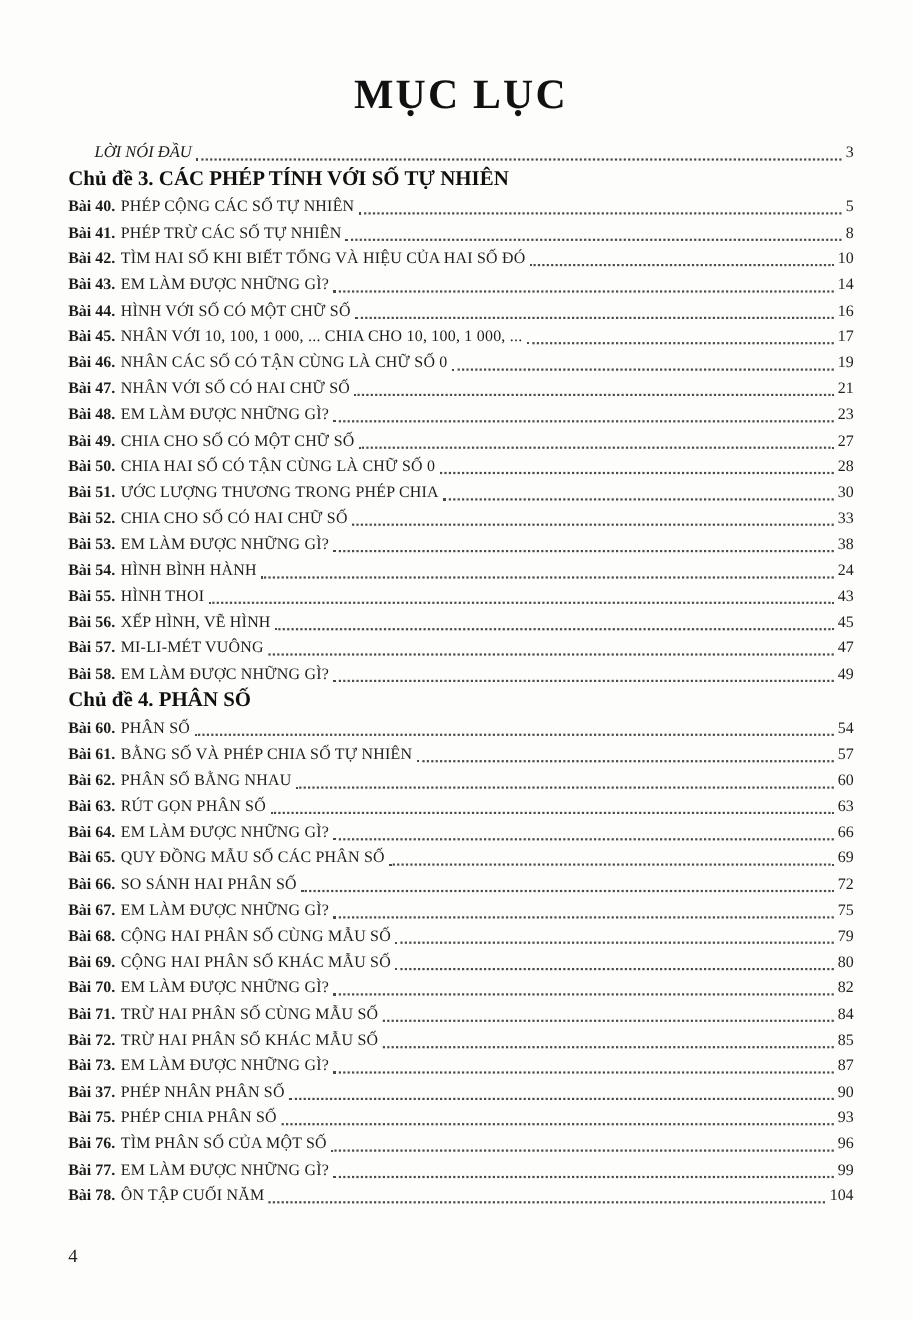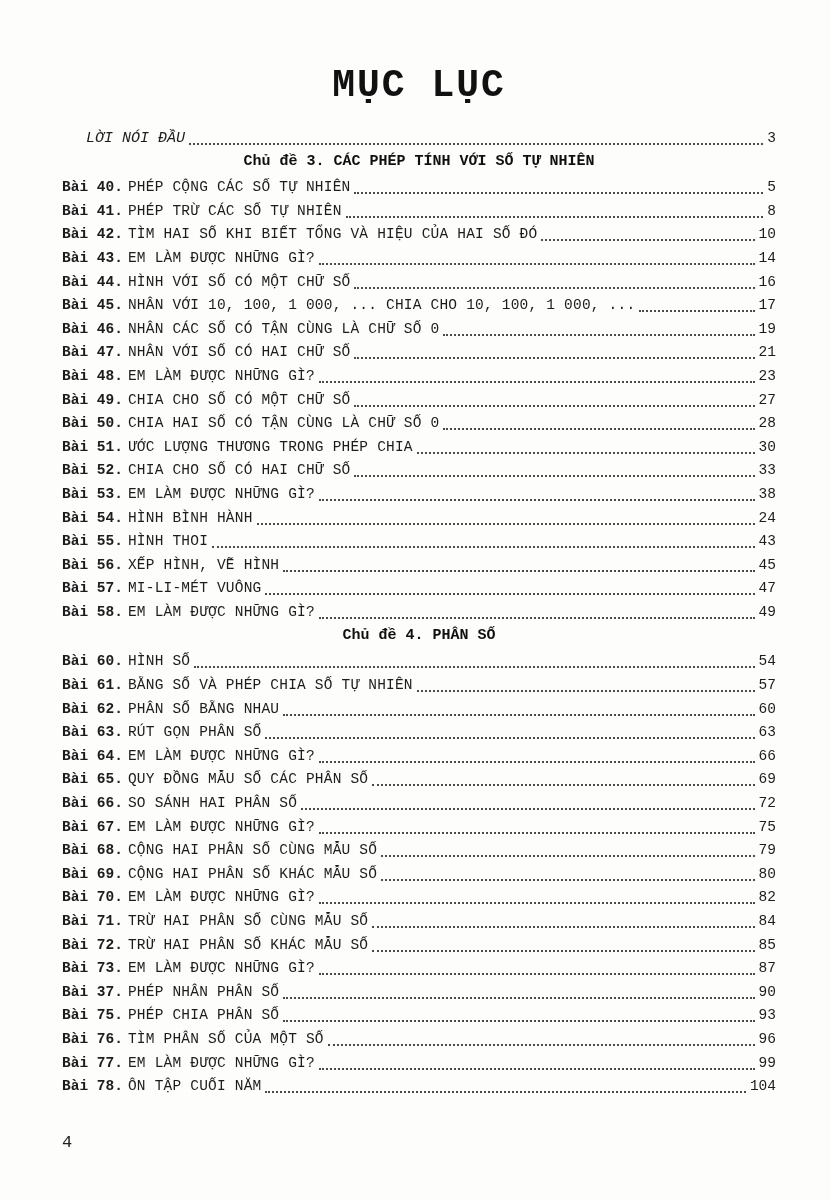--- a/index.html
+++ b/index.html
@@ -6,21 +6,21 @@
     margin: 0;
     padding: 0;
     background: #e8e8e8;
   }
   .sheet {
     position: relative;
     width: 830px;
     height: 1200px;
     margin: 0 auto;
     background: #fdfdfb;
-    font-family: Liberation Mono, monospace;
+    font-family: Liberation Serif, serif;
     color: #1c1c1c;
     overflow: hidden;
     box-sizing: border-box;
   }
   .content {
     position: absolute;
     left: 62px;
     right: 54px;
     top: 64px;
   }
@@ -56,23 +56,23 @@
   }
   .row .pagenum {
     text-align: right;
   }
   .preface-row .preface-title {
     font-style: italic;
     font-size: 15px;
     margin-left: 24px;
   }
   .section-heading {
-    text-align: center;
+    text-align: left;
     font-weight: bold;
-    font-size: 15px;
+    font-size: 19px;
     height: 26px;
     line-height: 26px;
     color: #101010;
   }
   .folio {
     position: absolute;
     left: 62px;
     bottom: 48px;
     font-size: 17px;
     color: #222;
@@ -204,21 +204,21 @@
         </div>
         <div class="row">
           <span class="label">Bài 58.</span>
           <span class="title">EM LÀM ĐƯỢC NHỮNG GÌ?</span>
           <span class="dots"></span>
           <span class="pagenum">49</span>
         </div>
         <div class="section-heading">Chủ đề 4. PHÂN SỐ</div>
         <div class="row">
           <span class="label">Bài 60.</span>
-          <span class="title">HÌNH SỐ</span>
+          <span class="title">PHÂN SỐ</span>
           <span class="dots"></span>
           <span class="pagenum">54</span>
         </div>
         <div class="row">
           <span class="label">Bài 61.</span>
           <span class="title">BẰNG SỐ VÀ PHÉP CHIA SỐ TỰ NHIÊN</span>
           <span class="dots"></span>
           <span class="pagenum">57</span>
         </div>
         <div class="row">

